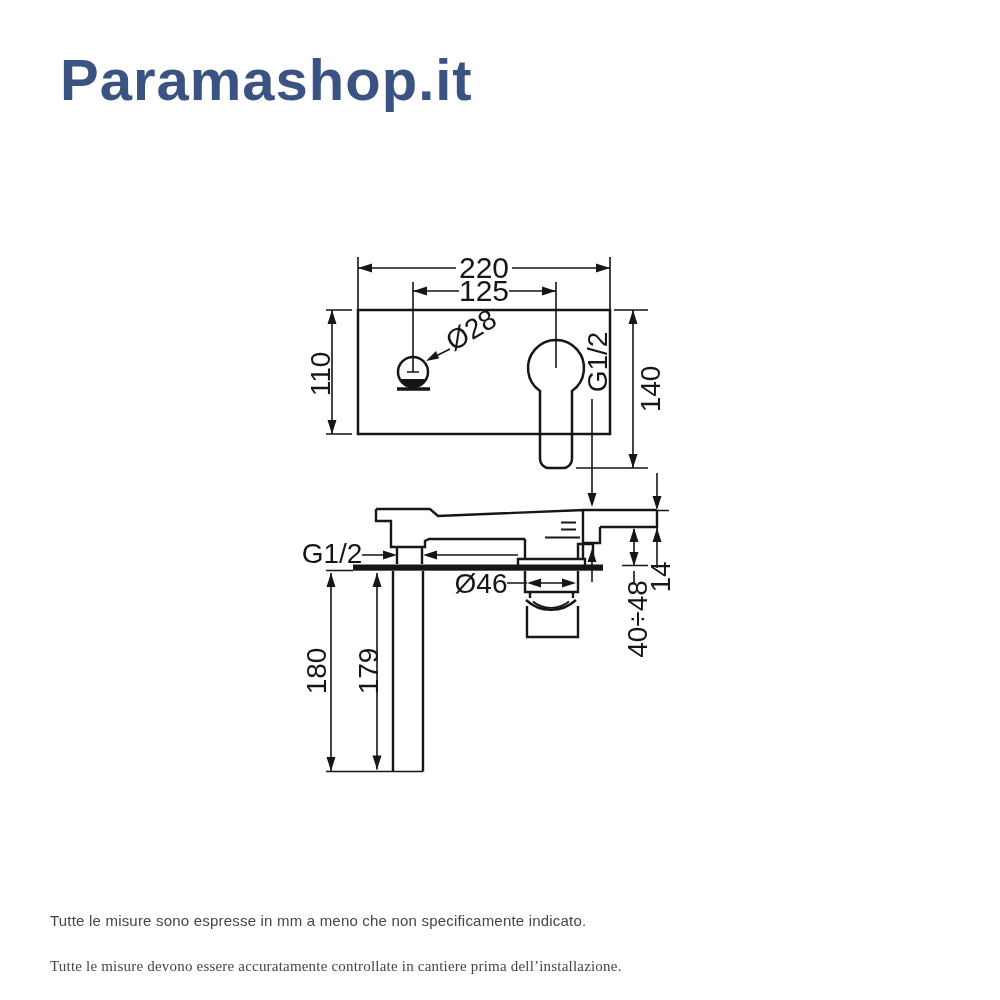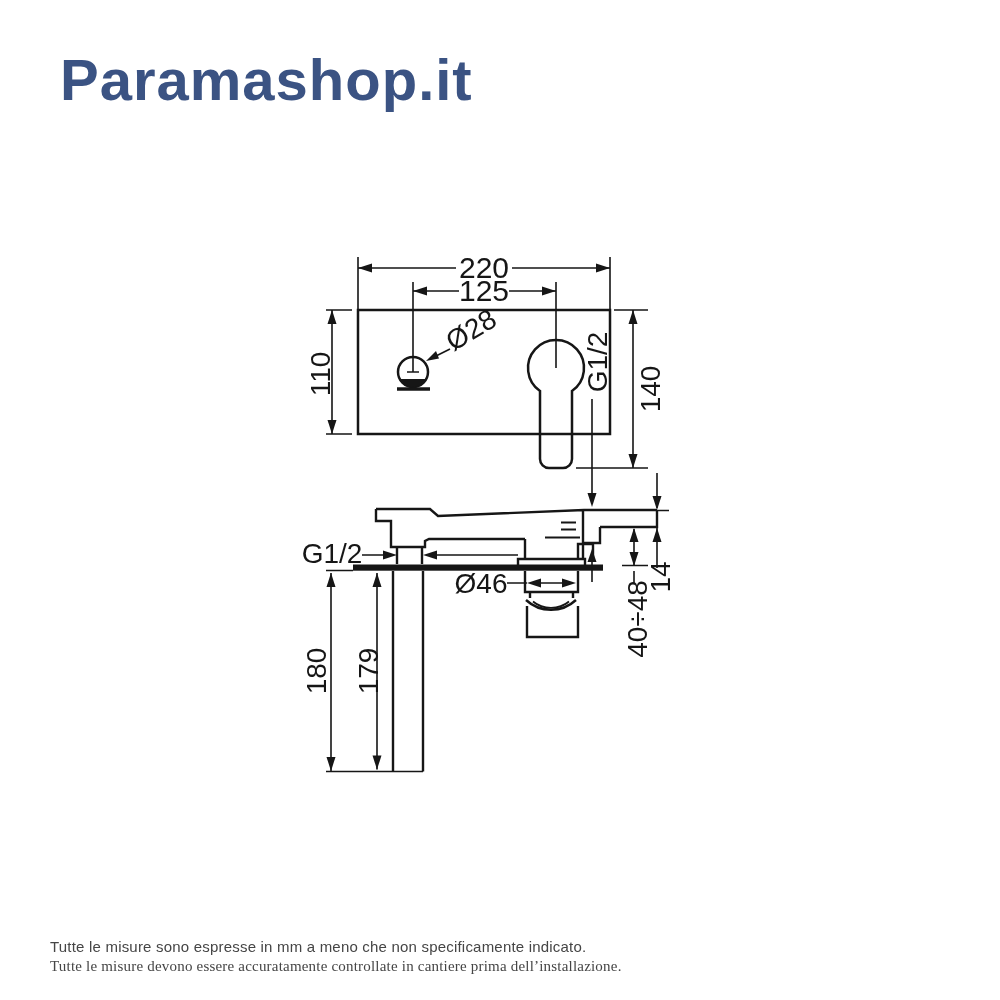--- a/index.html
+++ b/index.html
@@ -25,21 +25,21 @@
     fill:var(--line-color);
     font-family:"Liberation Sans", sans-serif;
   }
   .dim-text{font-size:28px;}
   .dim-text-lg{font-size:30px;}
   .footer{
     position:absolute;left:50px;
     font-size:15px;letter-spacing:0.2px;
     color:var(--footer-color);
   }
-  .footer.l1{top:938px;}
+  .footer.l1{top:912px;}
   .footer.l2{top:958px;font-family:Liberation Serif, serif;}
 </style>
 </head>
 <body>
 
 <div class="logo">Paramashop.it</div>
 
 <svg class="drawing-svg" width="1000" height="1000" viewBox="0 0 1000 1000">
 
   <g stroke="currentColor" fill="none">

